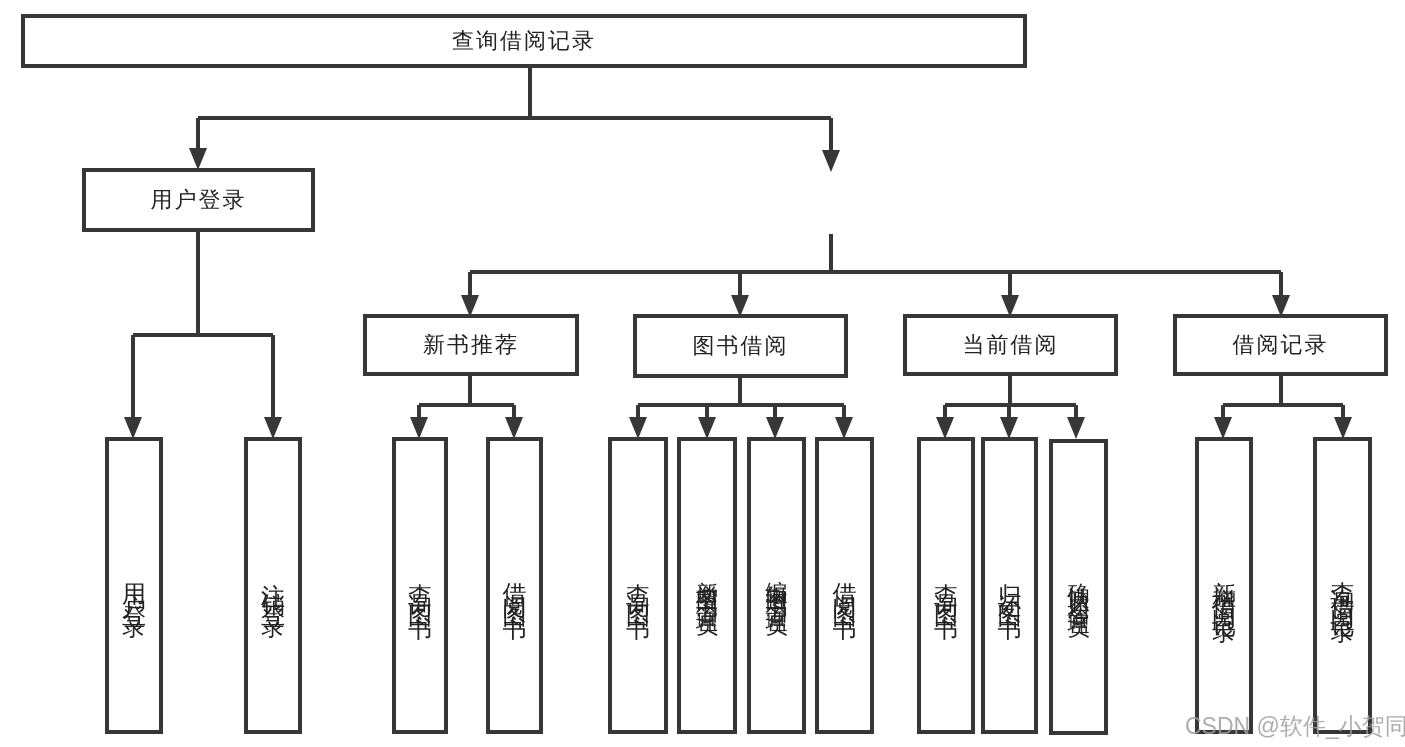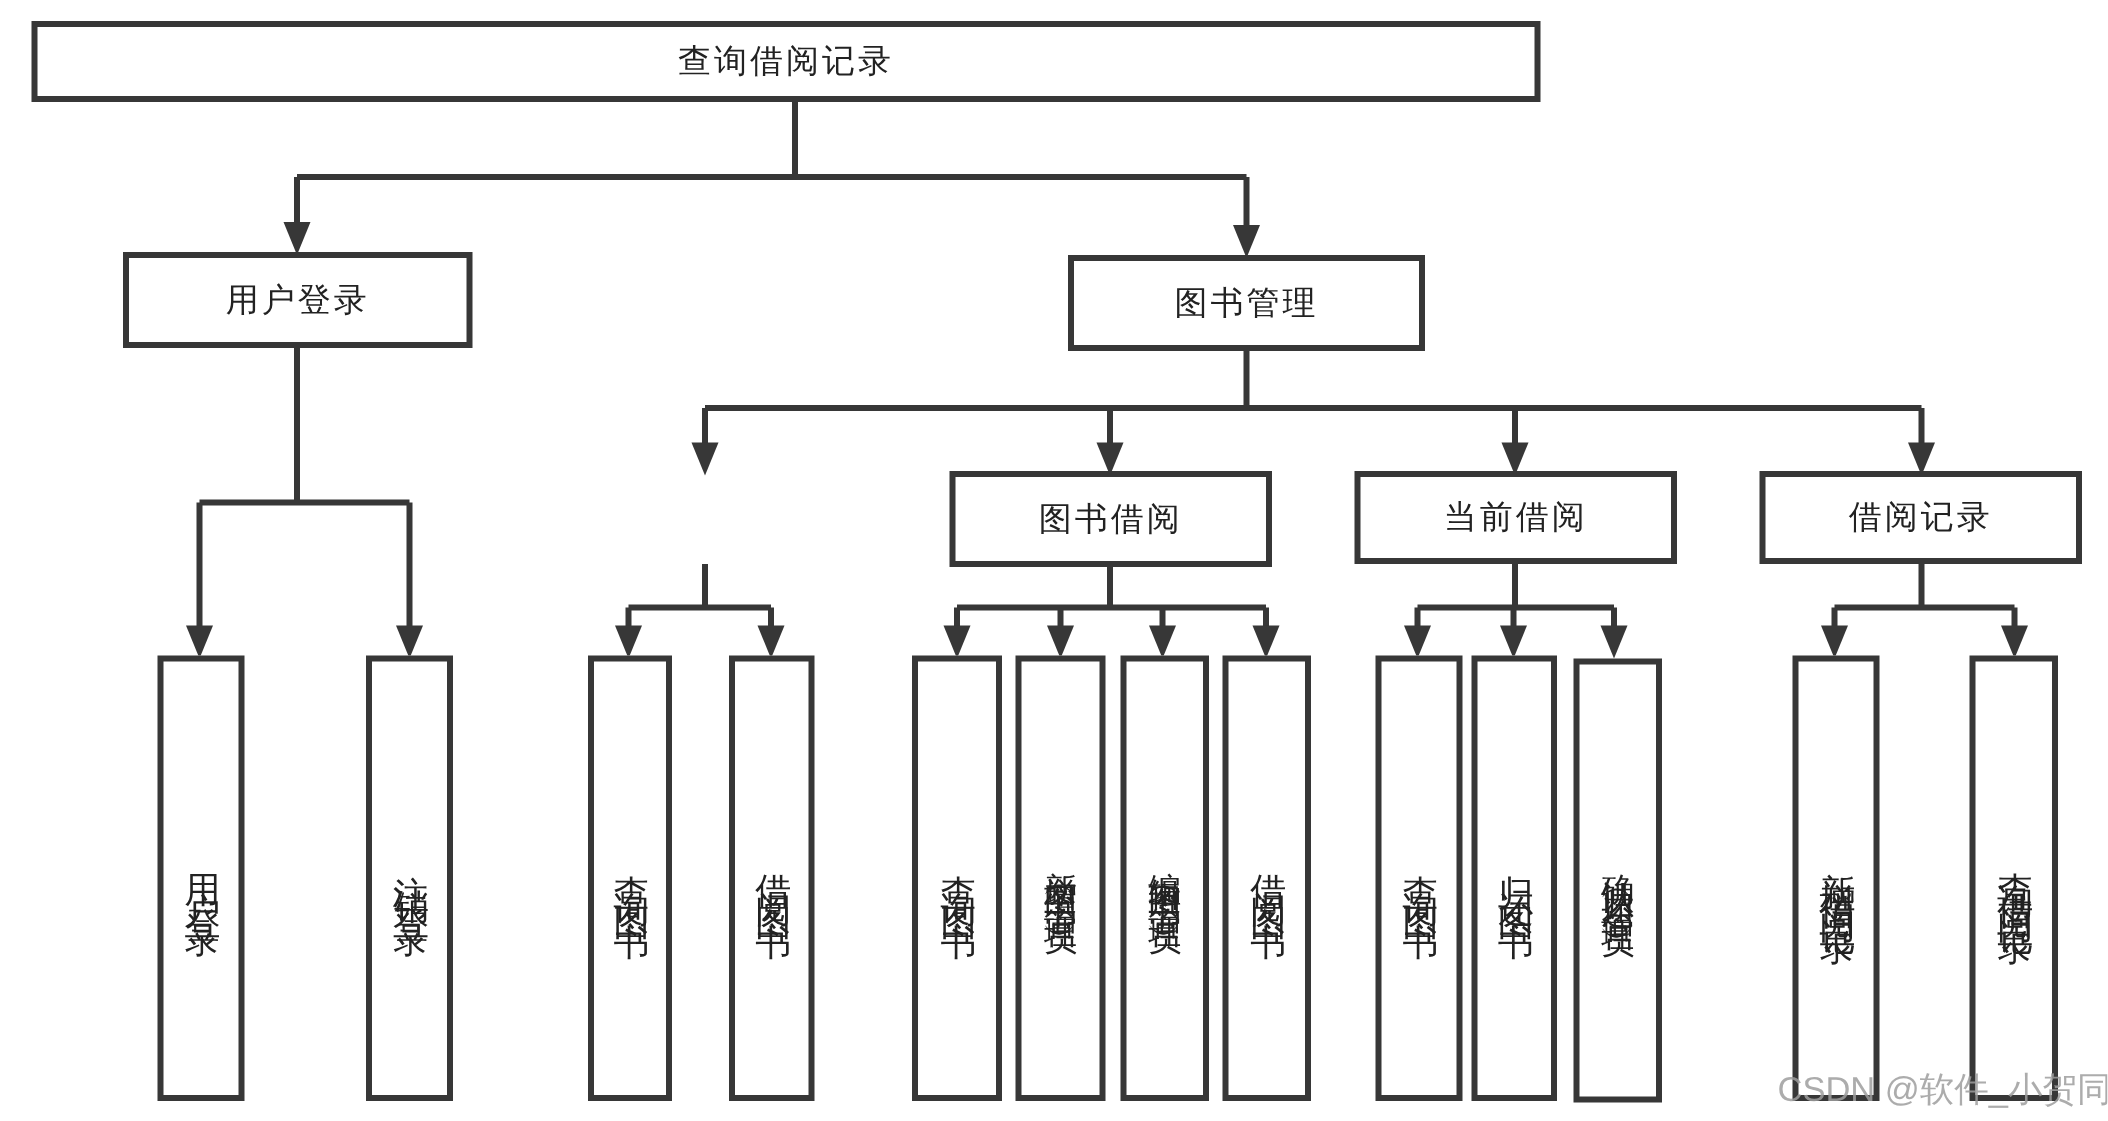--- a/index.html
+++ b/index.html
@@ -102,24 +102,24 @@
     </g>
   </svg>
 
   <div class="node hnode" style="left:21px; top:14px; width:1006px; height:54px;">
     <span>查询借阅记录</span>
   </div>
 
   <div class="node hnode" style="left:82px; top:168px; width:233px; height:64px;">
     <span>用户登录</span>
   </div>
-  <div class="node hnode" style="left:712px; top:170px; width:238px; height:64px;">
-    <span>图书管理</span>
+
+  <div class="node hnode" style="left:363px; top:314px; width:216px; height:62px;">
+    <span>新书推荐</span>
   </div>
-
   <div class="node hnode" style="left:633px; top:314px; width:215px; height:64px;">
     <span>图书借阅</span>
   </div>
   <div class="node hnode" style="left:903px; top:314px; width:215px; height:62px;justify-content:center;">
     <span>当前借阅</span>
   </div>
   <div class="node hnode" style="left:1173px; top:314px; width:215px; height:62px;">
     <span>借阅记录</span>
   </div>
 

